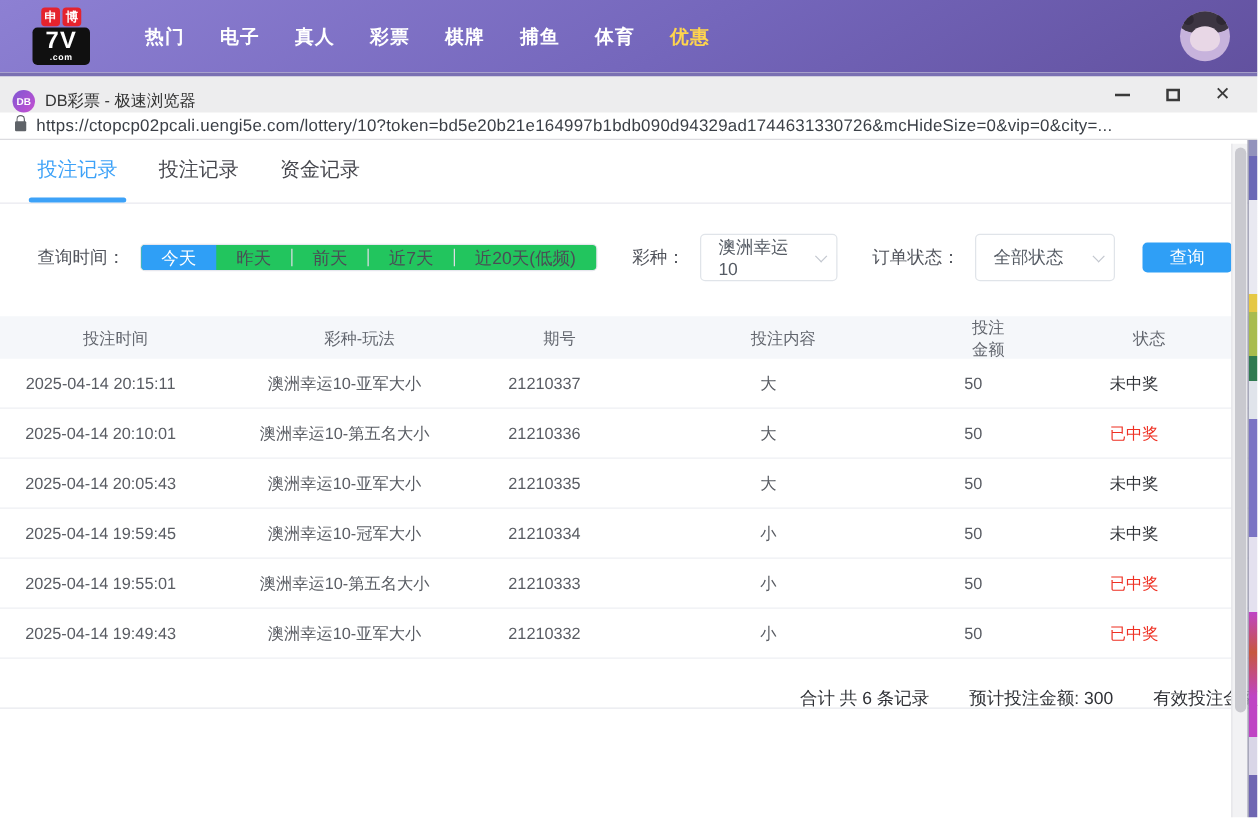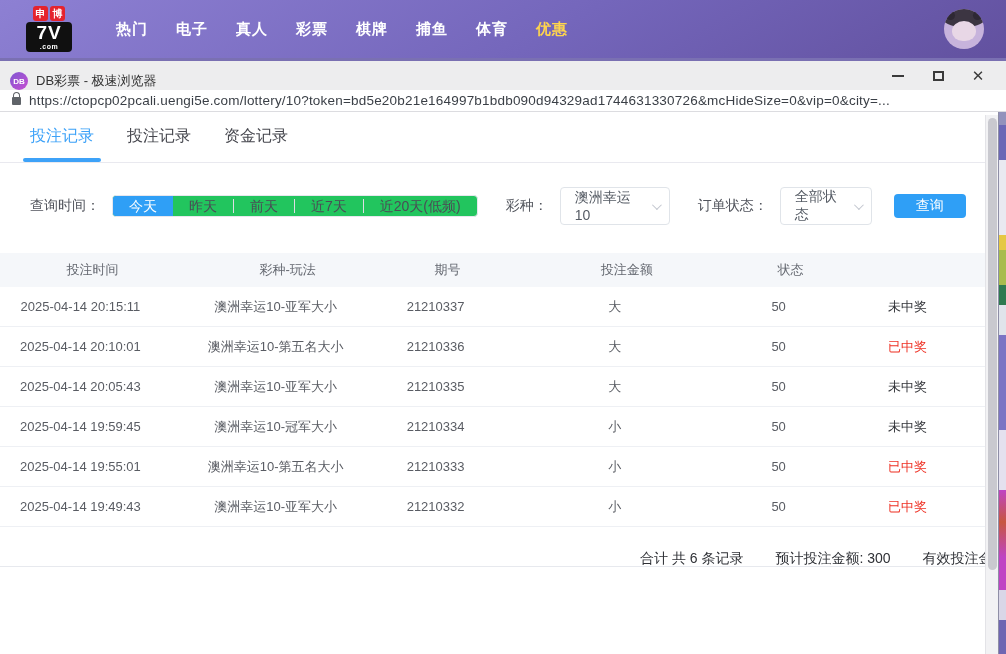--- a/index.html
+++ b/index.html
@@ -63,21 +63,21 @@
   .flabel.gap { margin-left:28px; }
   .segmented { display:flex; align-items:center; height:22px; border:1px solid #e7e7ee; border-radius:4px;
                overflow:hidden; background:#22c55e; }
   .seg { padding:0 16px; font-size:14px; color:#4a4d55; line-height:36px; cursor:pointer; white-space:nowrap; }
   .seg.active { background:#2f9ff6; color:#fff; height:38px; line-height:38px; }
   .seg-sep { width:1px; height:14px; background:#dddde4; flex:none; }
   .select { height:38px; border:1px solid #e0e4e9; border-radius:4px; display:flex; align-items:center;
             justify-content:space-between; padding:0 10px 0 14px; font-size:14px; color:#555b64;
             cursor:pointer; background:#fff; }
   .select.lottery { width:110px; }
-  .select.status { width:92px; }
+  .select.status { width:112px; }
   .chevron { width:7px; height:7px; border-right:1.5px solid #c3c7cf; border-bottom:1.5px solid #c3c7cf;
              transform:rotate(45deg) translateY(-2px); flex:none; margin-left:6px; }
   .search-btn { margin-left:22px; width:72px; height:24px; background:#2f9ff6; color:#fff; border:none;
                 border-radius:4px; font-size:14px; cursor:pointer; font-family:inherit; }
 
   .thead, .trow, { display:grid; }
   .thead { margin-top:28px; height:34px; background:#f5f7fa; display:grid;
            grid-template-columns:16% 22.8% 9% 26.6% 6% 19.6%; align-items:center; }
   .thead span { text-align:center; font-size:13px; color:#63676f;padding-left:24px; }
   .trow { height:40px; display:grid; grid-template-columns:16% 22.8% 9% 26.6% 6% 19.6%;
@@ -187,20 +187,21 @@
       <span>全部状态</span>
       <span class="chevron"></span>
     </div>
     <button class="search-btn">查询</button>
   </div>
 
   <div class="thead">
     <span>投注时间</span>
     <span>彩种-玩法</span>
     <span>期号</span>
+    <span>投注内容</span>
     <span>投注金额</span>
     <span>状态</span>
   </div>
 
   <div class="trow">
     <span>2025-04-14 20:15:11</span>
     <span>澳洲幸运10-亚军大小</span>
     <span>21210337</span>
     <span>大</span>
     <span>50</span>

